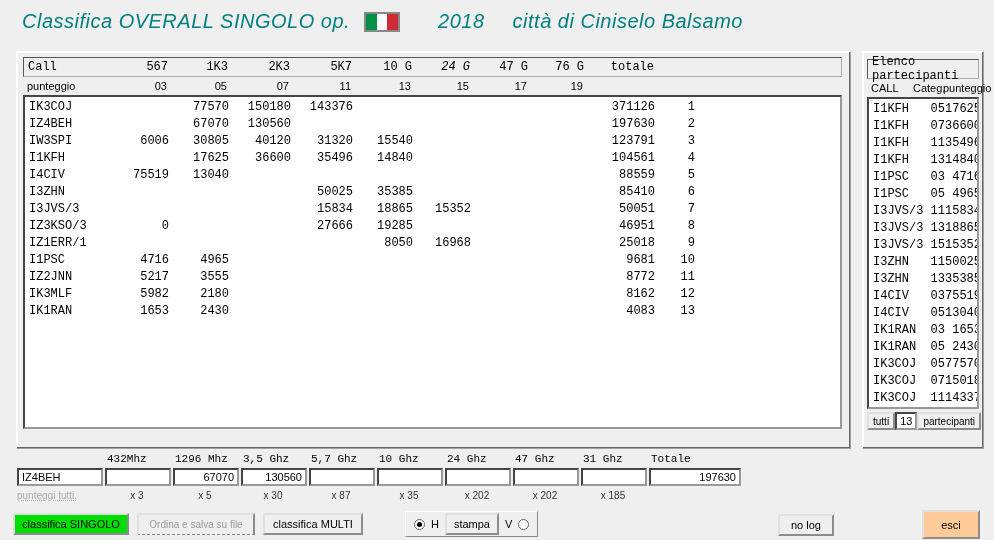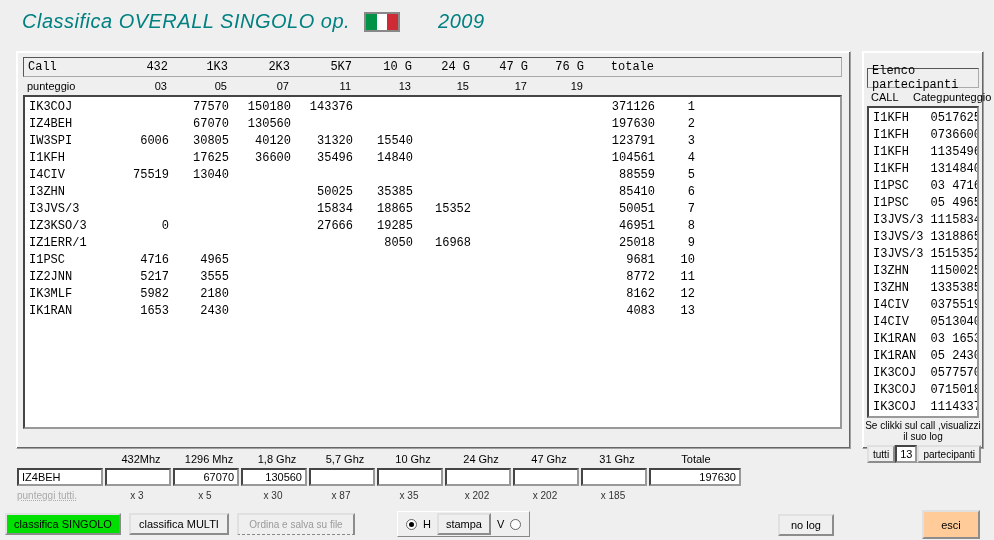--- a/index.html
+++ b/index.html
@@ -76,21 +76,21 @@
   .listbox .row { white-space: pre; line-height: 17px; height:17px;}
   .listbox .row .cell { display:inline-block; text-align:right; overflow:hidden;}
   .listbox .row .cell.l { text-align:left; }
 
   .band-labels {
     position: absolute;
     left: 107px; top: 453px;
     display: flex;
     font-size: 11px;
   }
-  .band-labels span { display:inline-block; text-align:center; }
+  .band-labels span { display:inline-block; text-align:left;font-family:Liberation Mono, monospace; }
 
   .input-row {
     position: absolute;
     left: 17px; top: 468px;
     display: flex;
     align-items: center;
   }
   .txt {
     height: 18px;
     border: 2px inset #999;
@@ -119,21 +119,21 @@
     font-family: Arial, sans-serif;
     cursor: pointer;
     padding: 0 6px;
   }
   .btn.green { background: #00e000; }
   .btn.orange { background: #ffcc99; }
   .btn.small { font-size: 10px; height: 18px; padding: 0 4px;}
   .btn.gray { color: #9a9a9a; }
   .lbl { font-size: 11px; font-family: Arial; }
 
-  .side .col-heads { margin: 16px 4px 0 4px; border: 1px inset #aaa; justify-content:center;}
+  .side .col-heads { margin: 7px 4px 0 4px; border: 1px inset #aaa; justify-content:center;}
   .side .cat-heads { margin: 0 4px; }
   .side .listbox {
     margin: 0 4px; height: 312px;
     overflow-y: scroll;
     font-size: 12px;
   }
   .side .row .cell { text-align:left; }
   .side-note {
     font-size: 10px;
     text-align:center;
@@ -142,21 +142,21 @@
   }
   .side-foot {
     display:flex;
     align-items:center;
     justify-content: space-between;
     padding: 3px 4px 0 4px;
   }
 
   .bottom-row {
     position: absolute;
-    left: 5px; top: 511px;
+    left: 13px; top: 511px;
     display: flex;
     align-items: center;
     gap: 8px;
   }
   .print-frame {
     display:inline-flex;
     align-items:center;
     gap: 6px;
     border: 1px solid #888;
     border-top-color:#fff; border-left-color:#fff;
@@ -183,32 +183,33 @@
 </head>
 <body>
 
 <div class="header">
   <span>Classifica OVERALL SINGOLO op.</span>
   <span class="flag">
       <span class="g"></span>
       <span class="w"></span>
       <span class="r"></span>
     </span>
-  <span class="year">2009</span>
+  <span class="year">2018</span>
+  <span class="city">città di Ciniselo Balsamo</span>
 </div>
 
 <div class="panel main">
   <div class="col-heads" id="main-cols">
       <span class="lhead" style="width: 80px;">Call</span>
-      <span class="rhead" style="width: 60px;">432</span>
+      <span class="rhead" style="width: 60px;">567</span>
       <span class="rhead" style="width: 60px;">1K3</span>
       <span class="rhead" style="width: 62px;">2K3</span>
       <span class="rhead" style="width: 62px;">5K7</span>
       <span class="rhead" style="width: 60px;">10 G</span>
-      <span class="rhead" style="width: 58px;">24 G</span>
+      <span class="rhead" style="width: 58px; font-style: italic;">24 G</span>
       <span class="rhead" style="width: 58px;">47 G</span>
       <span class="rhead" style="width: 56px;">76 G</span>
       <span class="rhead" style="width: 70px;">totale</span>
     </div>
   <div class="cat-heads" id="main-cats">
       <span class="lhead" style="width: 80px;">punteggio</span>
       <span class="rhead" style="width: 60px;">03</span>
       <span class="rhead" style="width: 60px;">05</span>
       <span class="rhead" style="width: 62px;">07</span>
       <span class="rhead" style="width: 62px;">11</span>
@@ -257,32 +258,31 @@
       <div class="row"><span class="cell" style="width: 54px; text-align: left;">I3ZHN</span><span class="cell" style="width: 18px; text-align: right;">13</span><span class="cell" style="width: 36px; text-align: right;">35385</span></div>
       <div class="row"><span class="cell" style="width: 54px; text-align: left;">I4CIV</span><span class="cell" style="width: 18px; text-align: right;">03</span><span class="cell" style="width: 36px; text-align: right;">75519</span></div>
       <div class="row"><span class="cell" style="width: 54px; text-align: left;">I4CIV</span><span class="cell" style="width: 18px; text-align: right;">05</span><span class="cell" style="width: 36px; text-align: right;">13040</span></div>
       <div class="row"><span class="cell" style="width: 54px; text-align: left;">IK1RAN</span><span class="cell" style="width: 18px; text-align: right;">03</span><span class="cell" style="width: 36px; text-align: right;">1653</span></div>
       <div class="row"><span class="cell" style="width: 54px; text-align: left;">IK1RAN</span><span class="cell" style="width: 18px; text-align: right;">05</span><span class="cell" style="width: 36px; text-align: right;">2430</span></div>
       <div class="row"><span class="cell" style="width: 54px; text-align: left;">IK3COJ</span><span class="cell" style="width: 18px; text-align: right;">05</span><span class="cell" style="width: 36px; text-align: right;">77570</span></div>
       <div class="row"><span class="cell" style="width: 54px; text-align: left;">IK3COJ</span><span class="cell" style="width: 18px; text-align: right;">07</span><span class="cell" style="width: 36px; text-align: right;">150180</span></div>
       <div class="row"><span class="cell" style="width: 54px; text-align: left;">IK3COJ</span><span class="cell" style="width: 18px; text-align: right;">11</span><span class="cell" style="width: 36px; text-align: right;">143376</span></div>
       <div class="row"><span class="cell" style="width: 54px; text-align: left;">IK3MLF</span><span class="cell" style="width: 18px; text-align: right;">03</span><span class="cell" style="width: 36px; text-align: right;">5982</span></div>
     </div>
-  <div class="side-note">Se clikki sul call ,visualizzi il suo log</div>
   <div class="side-foot">
     <span class="btn small">tutti</span>
     <span class="txt" style="width:26px;text-align:center;">13</span>
     <span class="btn small">partecipanti</span>
   </div>
 </div>
 
 <div class="band-labels" id="band-labels">
     <span style="width: 68px;">432Mhz</span>
     <span style="width: 68px;">1296 Mhz</span>
-    <span style="width: 68px;">1,8 Ghz</span>
+    <span style="width: 68px;">3,5 Ghz</span>
     <span style="width: 68px;">5,7 Ghz</span>
     <span style="width: 68px;">10 Ghz</span>
     <span style="width: 68px;">24 Ghz</span>
     <span style="width: 68px;">47 Ghz</span>
     <span style="width: 68px;">31 Ghz</span>
     <span style="width: 90px;">Totale</span>
   </div>
 
 <div class="input-row" id="input-row">
     <input class="txt" value="IZ4BEH" style="width: 86px;">
@@ -305,22 +305,22 @@
     <span style="width: 68px;">x 35</span>
     <span style="width: 68px;">x 202</span>
     <span style="width: 68px;">x 202</span>
     <span style="width: 68px;">x 185</span>
   </div>
 
 <div class="punteggi">punteggi tutti.</div>
 
 <div class="bottom-row">
   <span class="btn green" style="width:116px">classifica SINGOLO</span>
+  <span class="btn gray" style="width:118px;border-bottom:1px dashed #888;font-size:10px">Ordina e salva su file</span>
   <span class="btn" style="width:100px">classifica MULTI</span>
-  <span class="btn gray" style="width:118px;border-bottom:1px dashed #888;font-size:10px">Ordina e salva su file</span>
   <span style="width:26px"></span>
   <span class="print-frame">
     <span class="radio checked"></span>
     <span class="lbl">H</span>
     <span class="btn" style="width:54px">stampa</span>
     <span class="lbl">V</span>
     <span class="radio"></span>
   </span>
 </div>
 

